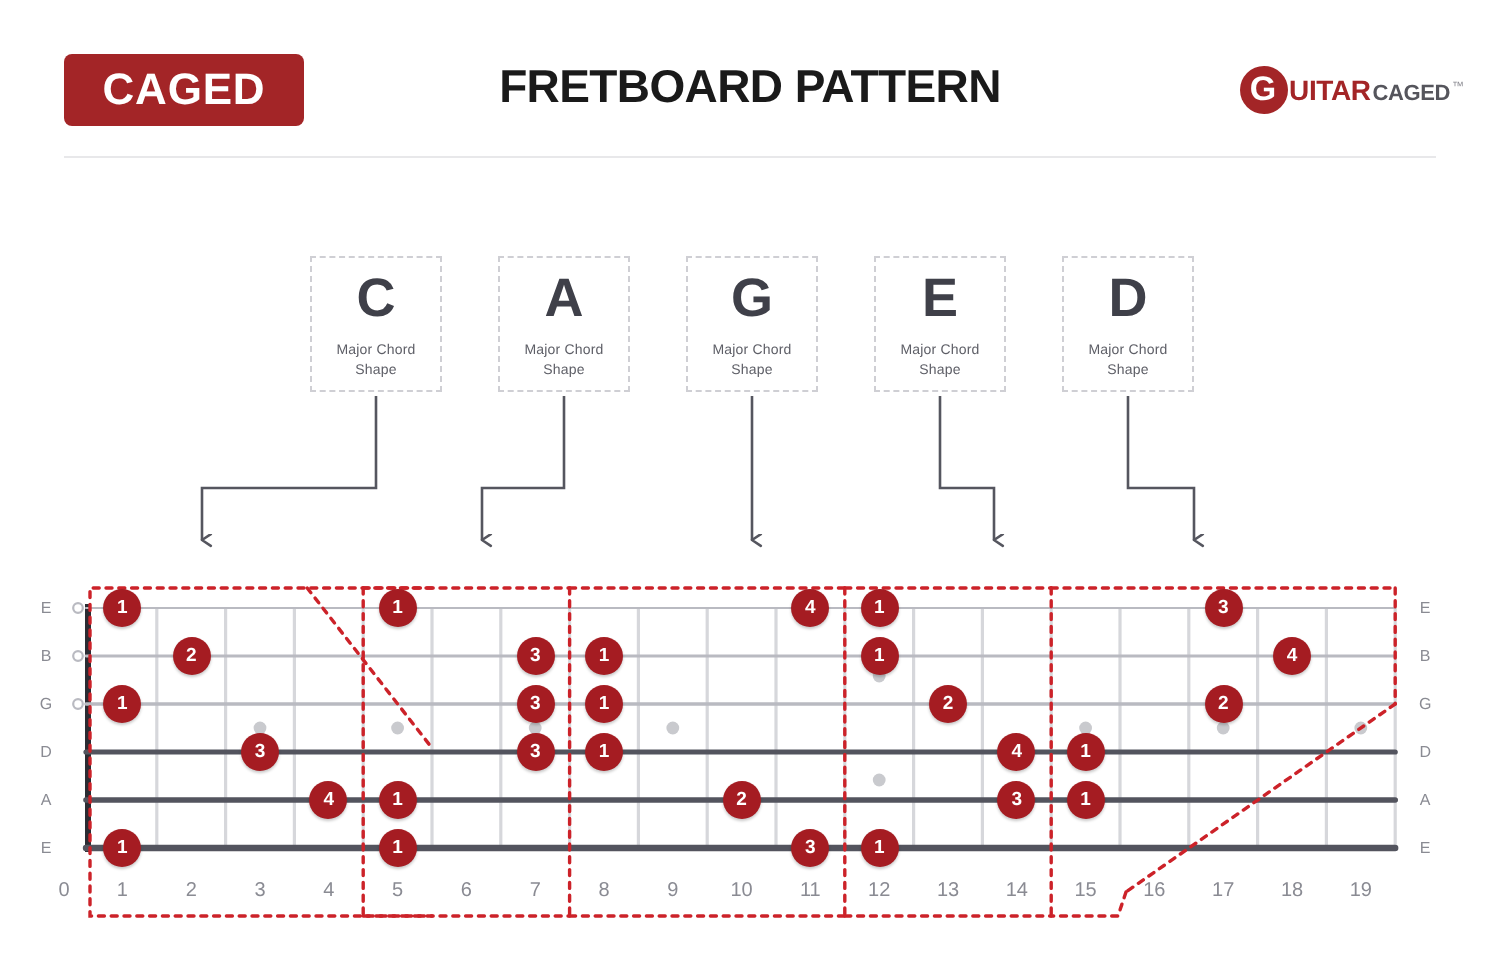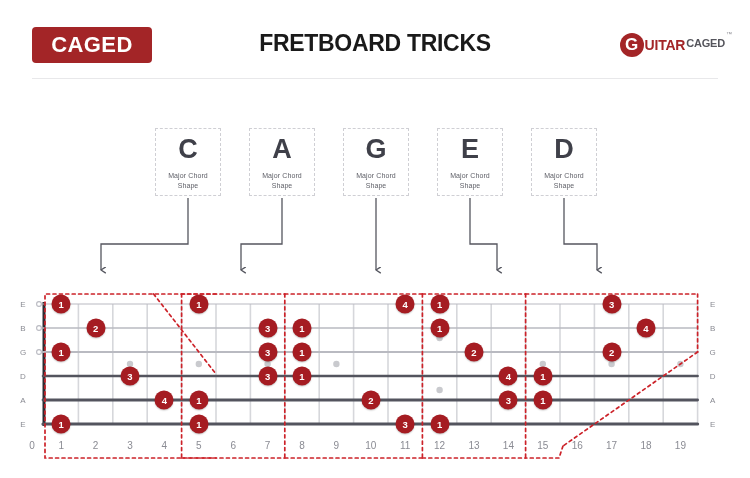--- a/index.html
+++ b/index.html
@@ -31,21 +31,21 @@
   #brand-logo {
     position: absolute; right: 18px; top: 30px;
     height: 30px; display: flex; align-items: center;
   }
   #brand-g {
     width: 24px; height: 24px; border-radius: 50%;
     background: #A32527; color: #fff; font-size: 17px; font-weight: 800;
     display: flex; align-items: center; justify-content: center;
     margin-right: 1px;
   }
-  #brand-words { display: flex; align-items: flex-start; }
+  #brand-words { display: flex; align-items: flex-end; }
   #brand-guitar { font-size: 14px; font-weight: 800; color: #A32527; letter-spacing: -0.2px; }
   #brand-tricks { font-size: 11px; font-weight: 800; color: #55555c; letter-spacing: -0.2px; margin-left: 1px; }
   #brand-tm { font-size: 6px; color: #8b8b92; margin-left: 1px; position: relative; top: -6px; }
   #header-rule {
     position: absolute; left: 32px; top: 78px; width: 686px; height: 1px;
     background: #e8e8ea;
   }
 
   
   .shape-card {
@@ -87,21 +87,21 @@
 </style>
 </head>
 <body>
 
 <div id="page">
 
   <div id="header">
     <div id="caged-badge">
       <span>CAGED</span>
     </div>
-    <div id="page-title">FRETBOARD TRICKS</div>
+    <div id="page-title">FRETBOARD PATTERN</div>
     <div id="brand-logo">
       <div id="brand-g">G</div>
       <div id="brand-words">
         <span id="brand-guitar">UITAR</span>
         <span id="brand-tricks">CAGED</span>
         <span id="brand-tm">™</span>
       </div>
     </div>
     <div id="header-rule"></div>
   </div>

